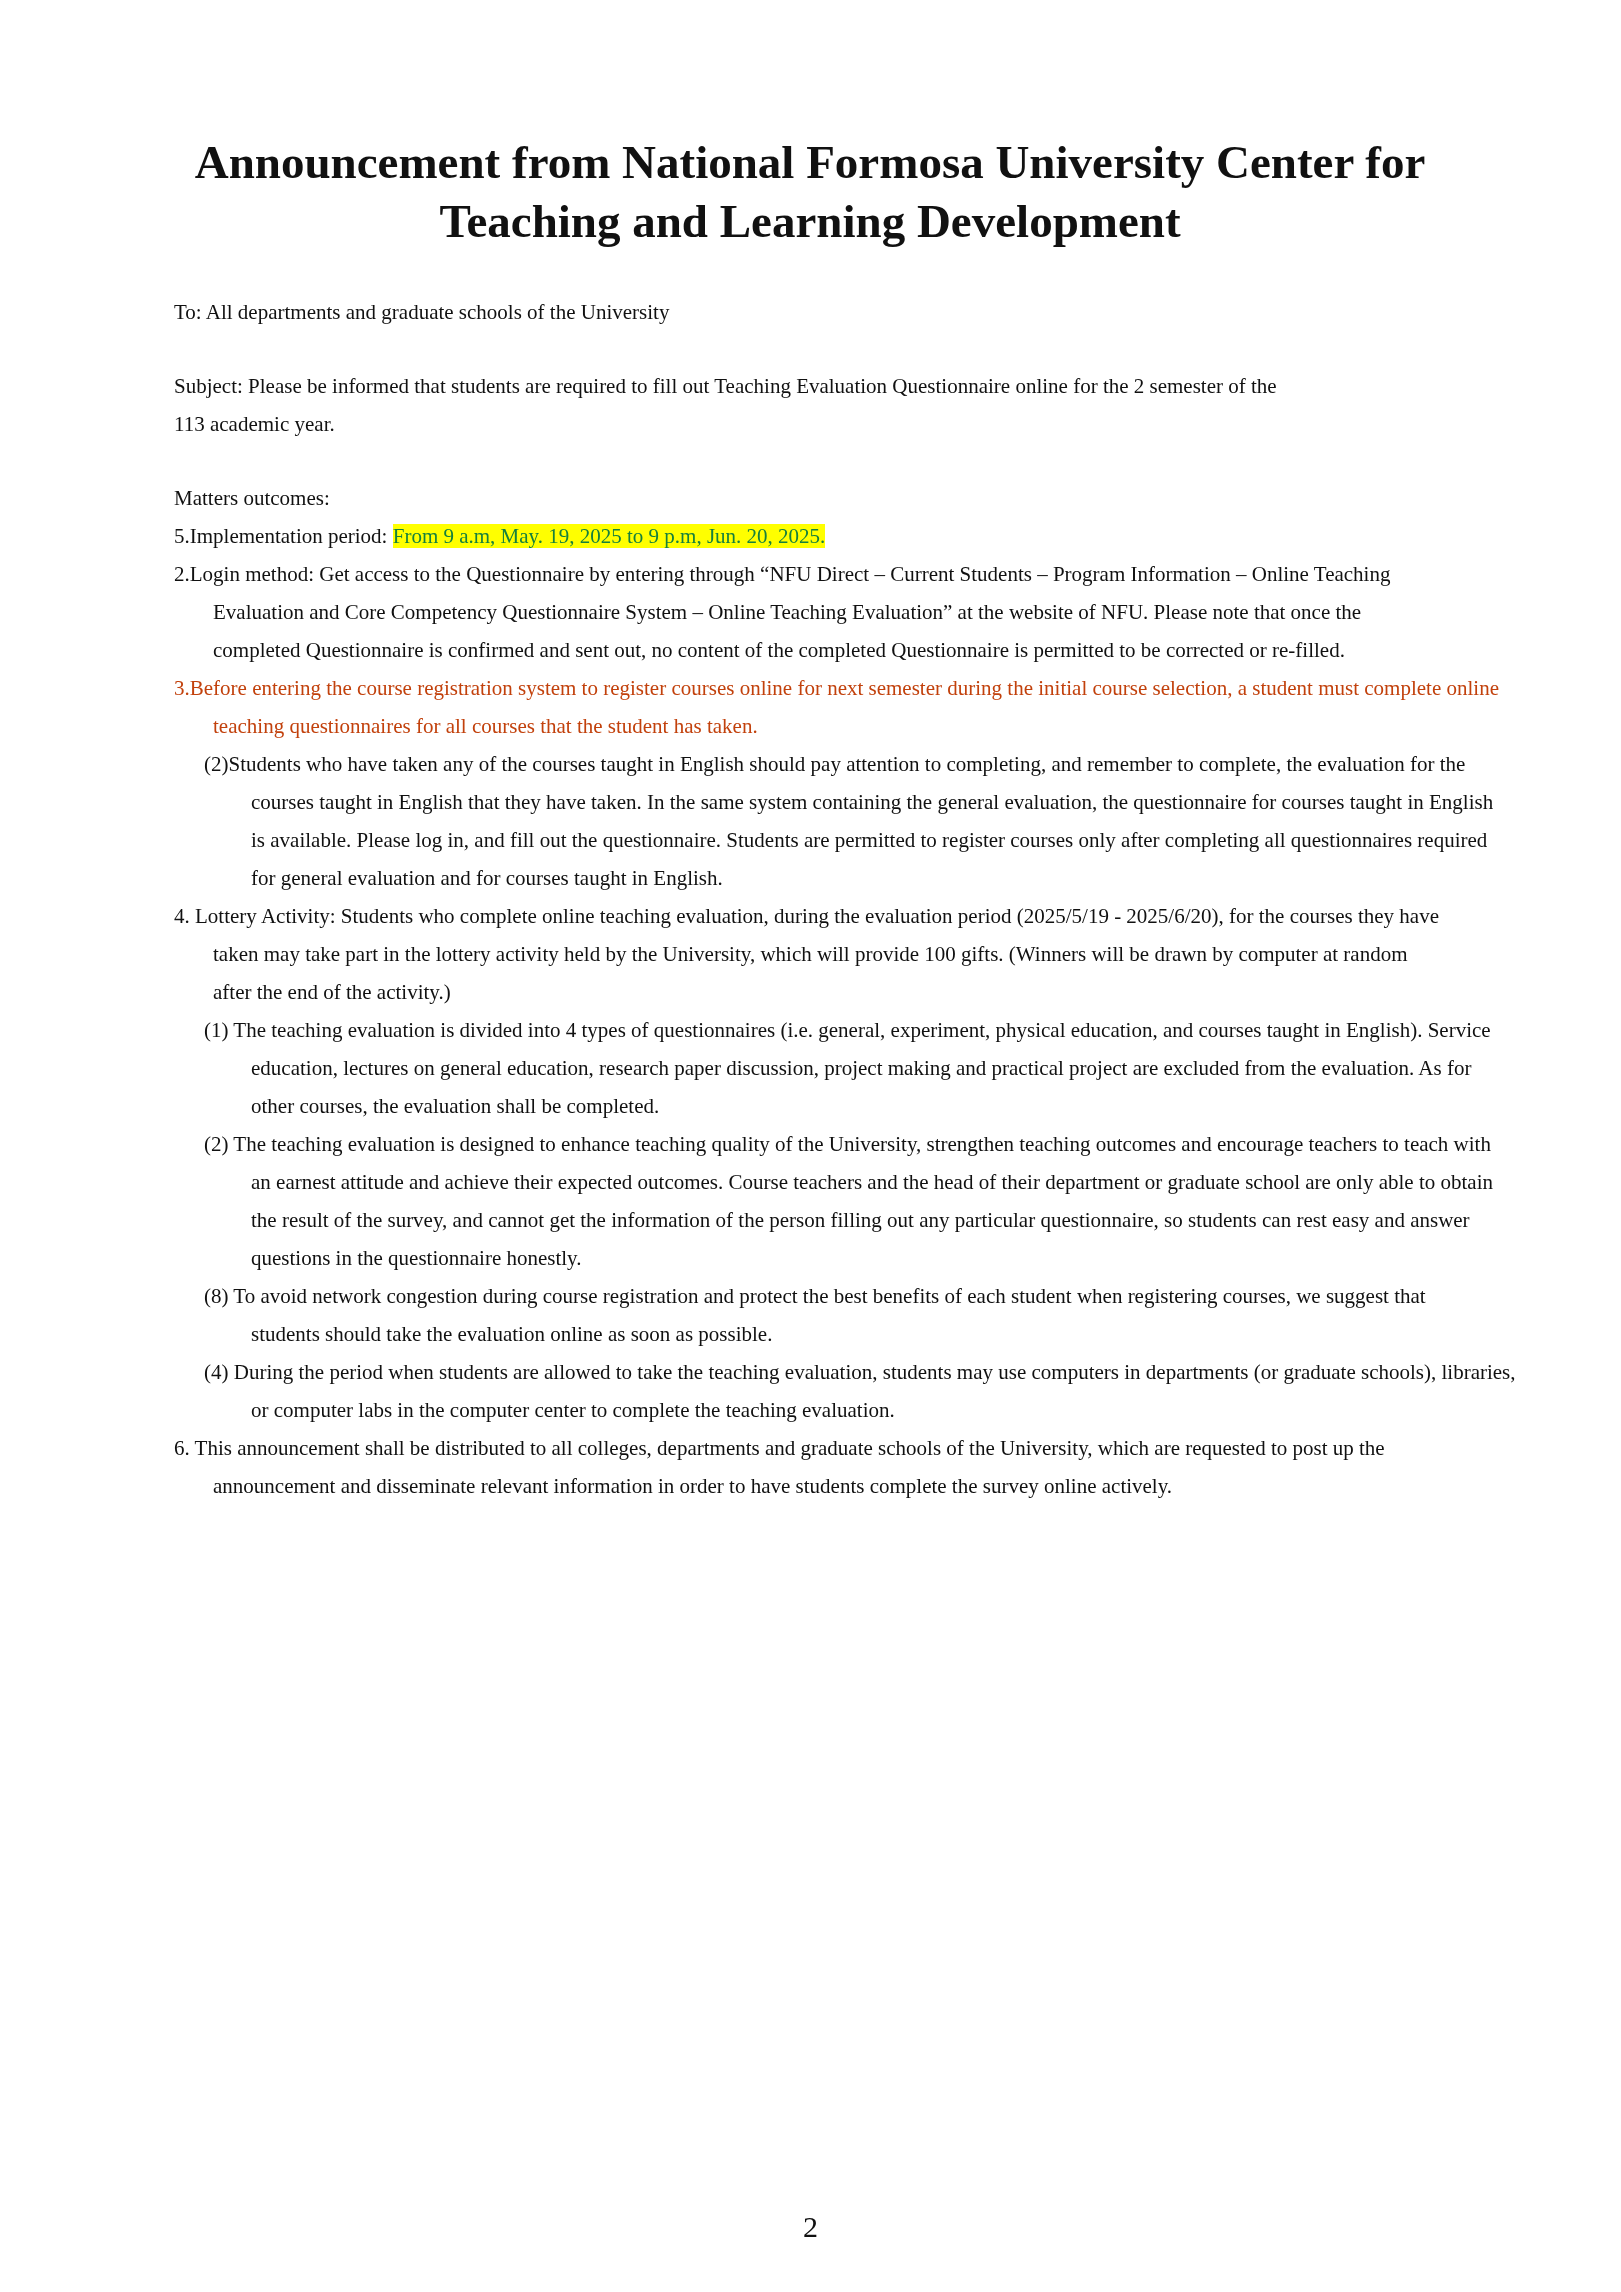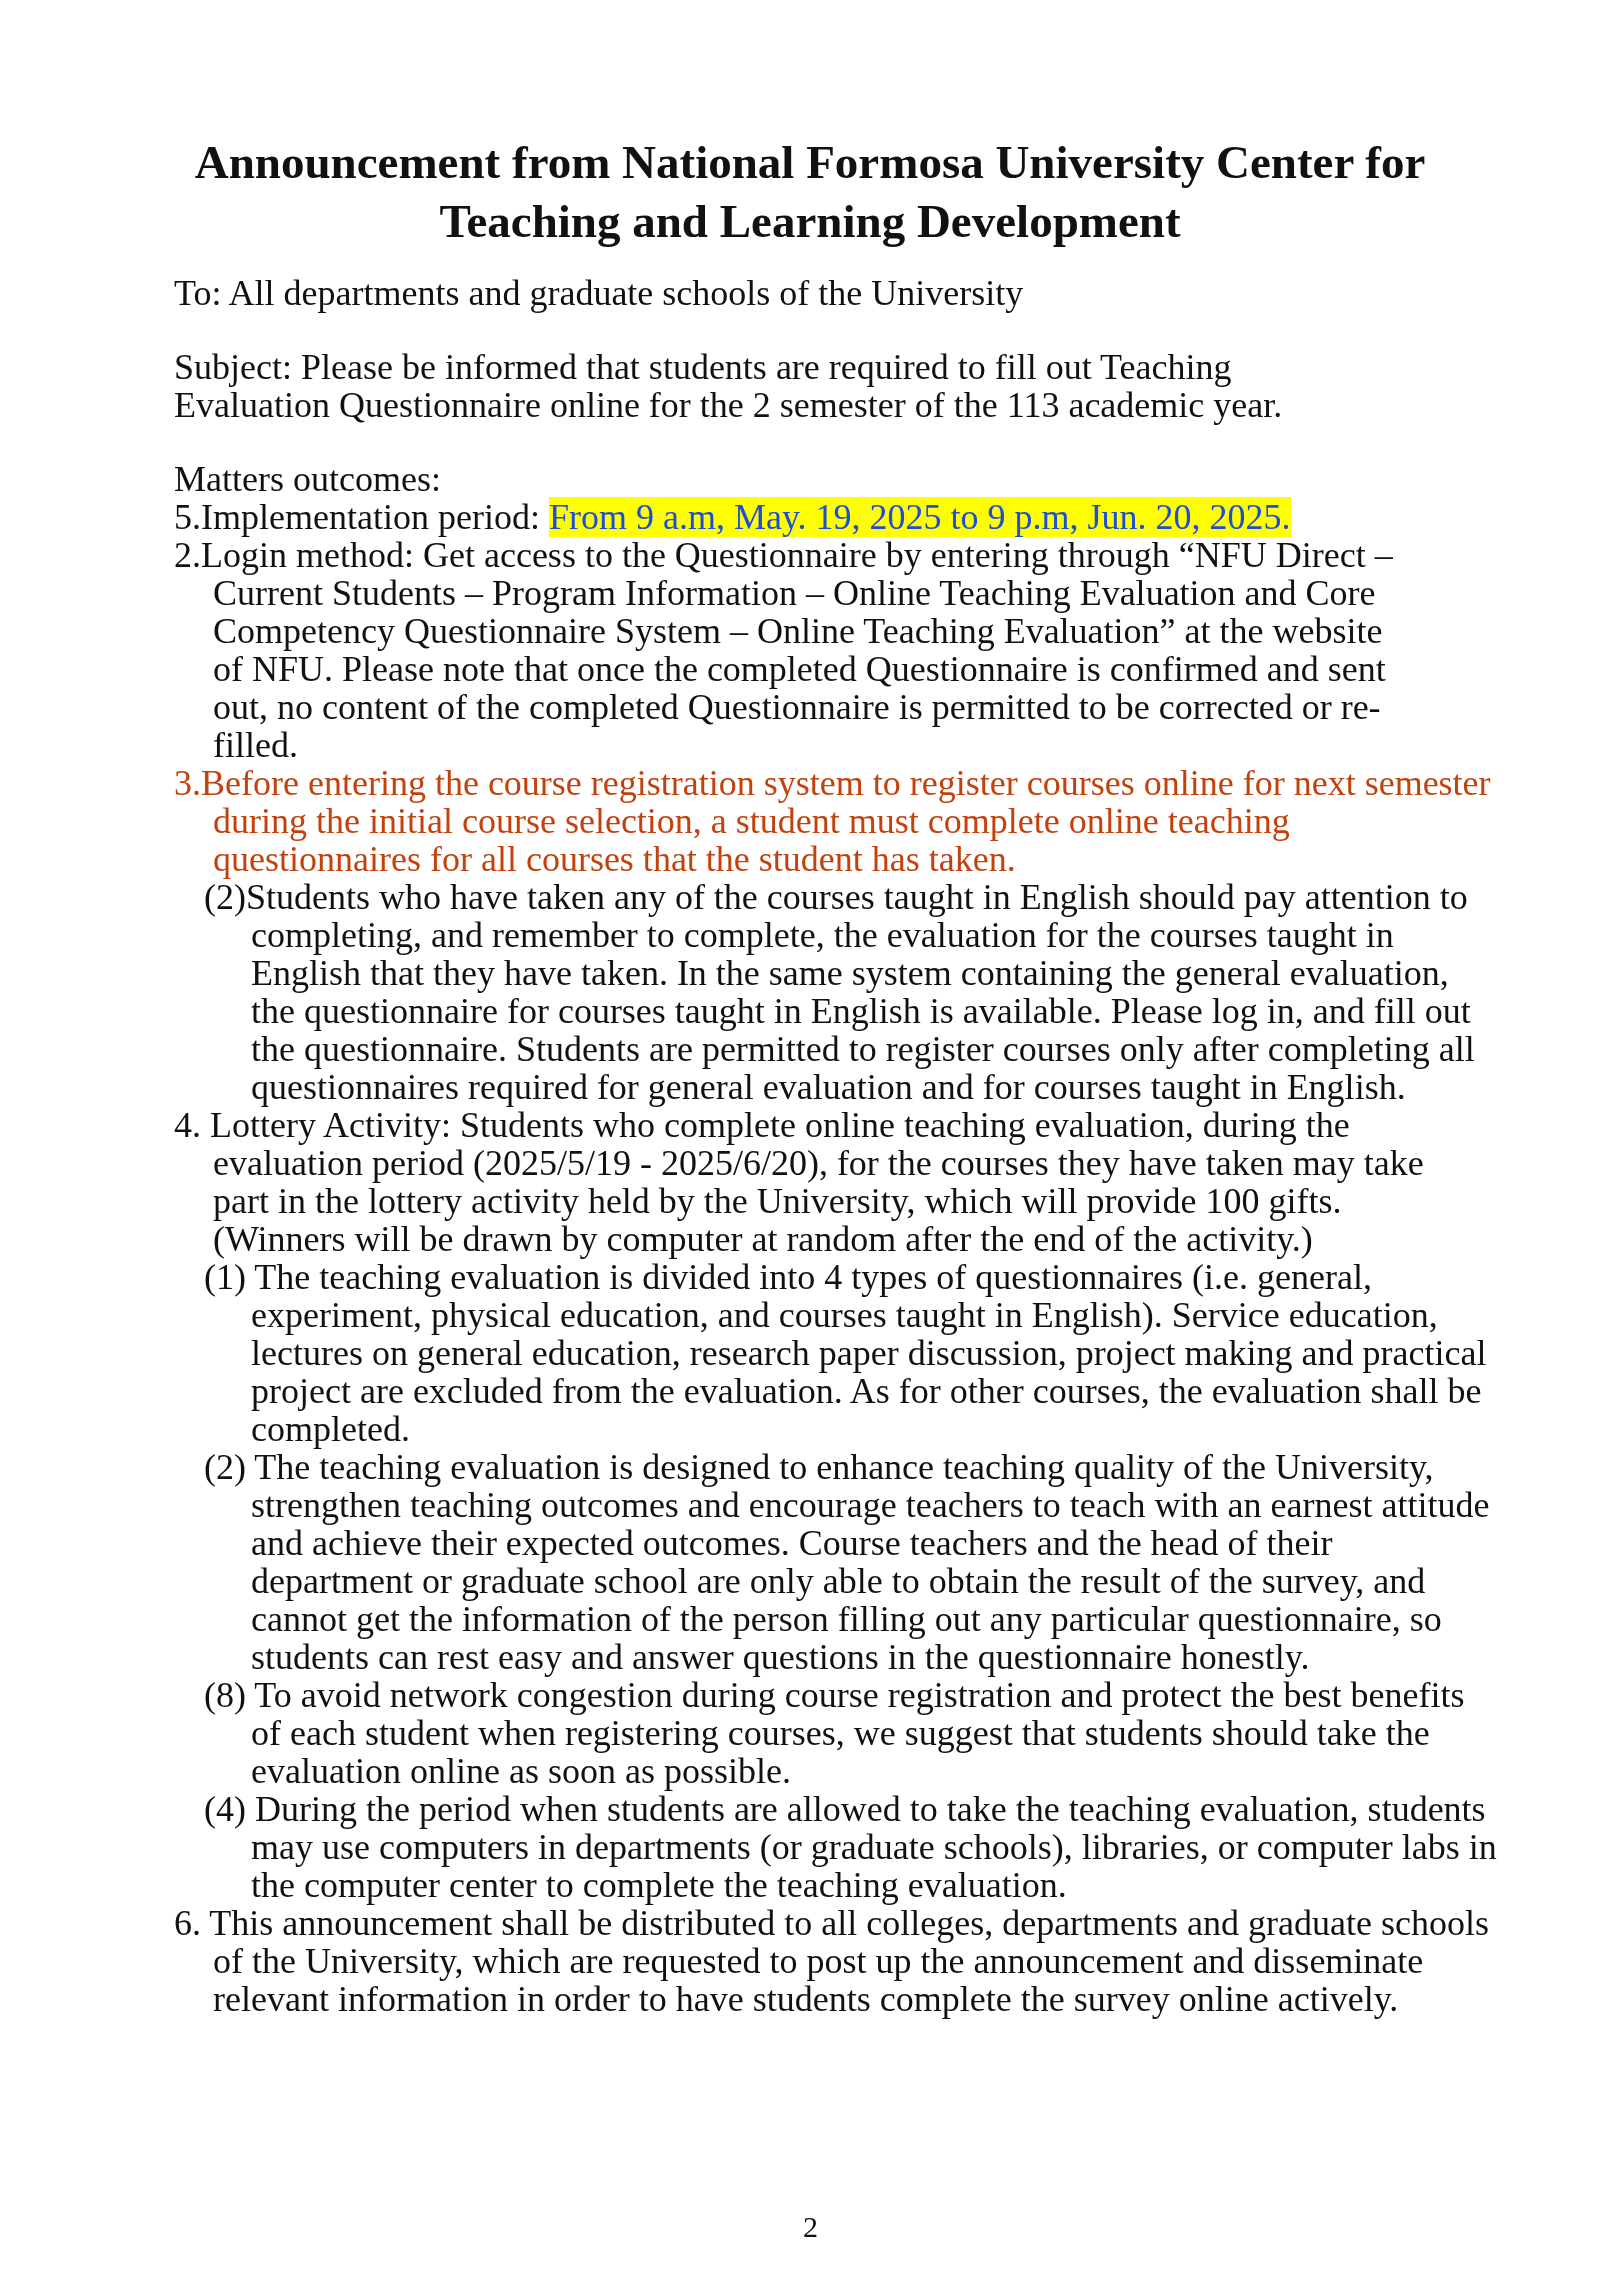--- a/index.html
+++ b/index.html
@@ -19,30 +19,30 @@
     text-align: center;
     font-weight: bold;
     font-size: 47px;
     line-height: 59px;
     margin: 0;
   }
   .body {
     position: absolute;
     left: 174px;
     width: 1325px;
-    top: 274px;
-    font-size: 36px;
+    top: 293px;
+    font-size: 21px;
     line-height: 38px;
   }
   .p { margin: 0; }
   .gap { height: 36px; }
   .item { padding-left: 39px; text-indent: -39px; margin: 0; }
   .sub { padding-left: 77px; text-indent: -47px; margin: 0; }
   .red { color: #c2410c; }
-  .hl { background: #ffff00; color: #1d4ed8; }
+  .hl { background: #ffff00; color: #15803d; }
   .page-number {
     position: absolute;
     left: 0; width: 1621px;
     top: 2210px;
     text-align: center;
     font-size: 30px;
   }
 </style>
 </head>
 <body>

